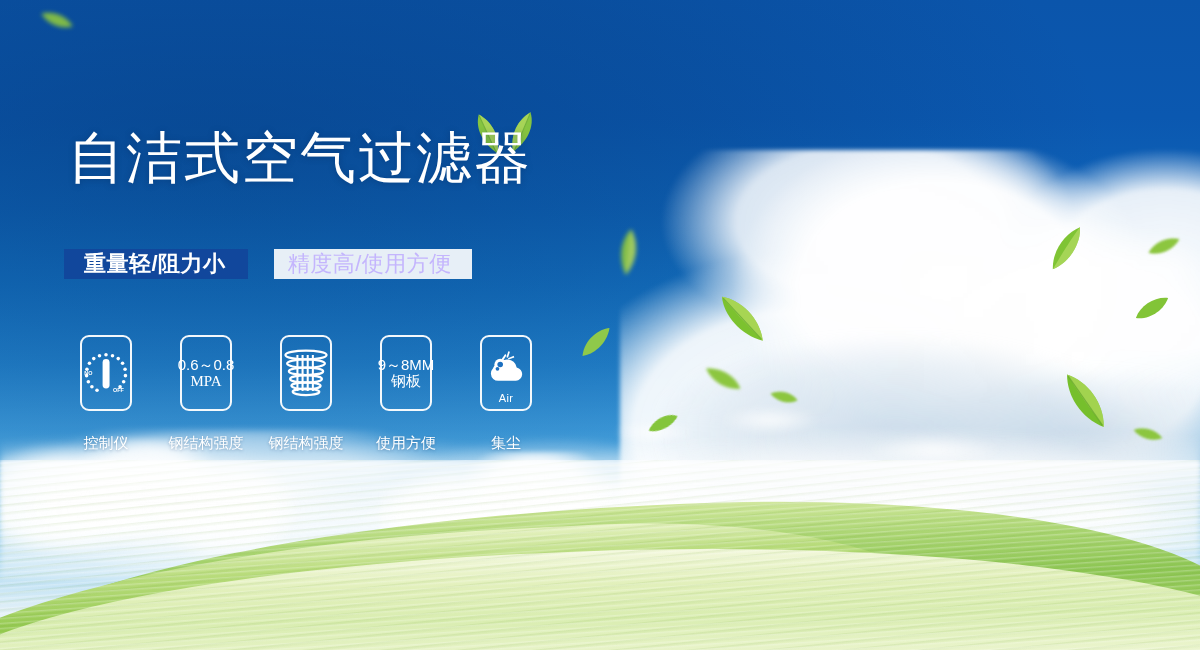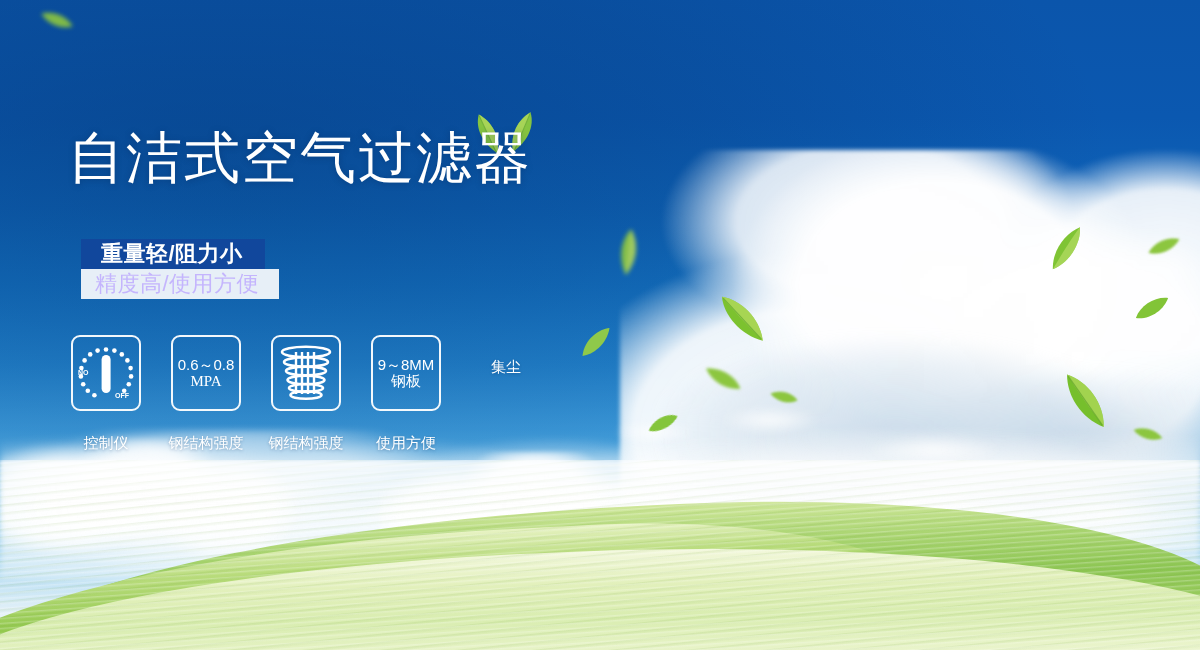--- a/index.html
+++ b/index.html
@@ -140,22 +140,22 @@
     letter-spacing:2px;
     color:#ffffff;
     font-weight:400;
     white-space:nowrap;
     text-shadow:0 1px 6px rgba(2,38,84,.35);
     text-align:right;
   }
 
   
   .subbar{
-    position:absolute;left:81px;top:239px;
-    height:50px;display:flex;align-items:flex-start;flex-direction:column;
+    position:absolute;left:64px;top:239px;
+    height:50px;display:flex;align-items:center;
   }
   .sub-left{
     background:#11479c;
     display:flex;align-items:center;justify-content:center;
     padding:0 22px 0 20px;
     font-size:22px;font-weight:bold;color:#ffffff;
     letter-spacing:.5px;
   }
   .sub-sep{
     width:26px;position:relative;overflow:hidden;
@@ -176,21 +176,21 @@
     letter-spacing:.5px;
   }
 
   
   .features{
     position:absolute;left:68px;top:335px;
     display:flex;gap:24px;
   }
   .feature{width:76px;display:flex;flex-direction:column;align-items:center;}
   .fbox{
-    width:70px;height:76px;box-sizing:border-box;
+    width:52px;height:76px;box-sizing:border-box;
     border:2px solid rgba(255,255,255,.95);
     border-radius:9px;
     display:flex;align-items:center;justify-content:center;
     position:relative;
   }
   .ftext{
     color:#ffffff;text-align:center;line-height:1.15;
     font-size:15px;letter-spacing:0;white-space:nowrap;
   }
   .ftext .l2{display:block;font-family:Liberation Serif, serif;}
@@ -386,17 +386,33 @@
       <div class="fbox">
         <div class="ftext">
           <span>9～8MM</span>
           <span class="l2">钢板</span>
         </div>
       </div>
       <div class="flabel">使用方便</div>
     </div>
 
     <div class="feature">
+      <div class="fbox">
+        <svg width="62" height="46" viewBox="0 0 62 46" style="margin-bottom:10px">
+          <g fill="#ffffff">
+            <path d="M20 16 a7.5 7.5 0 1 1 6.6 11 h-7 a6 6 0 0 1 0.4 -12 z" opacity="0"></path>
+            <circle cx="23.5" cy="18.5" r="7.5"></circle>
+            <path d="M25 12 l5 -7 l1.6 1.4 l-4.2 6.8 z"></path>
+            <path d="M33.5 10.5 l7.5 -3.2 l0.7 2 l-7.4 2.8 z"></path>
+            <path d="M31.5 9 l2.5 -7.6 l2 .7 l-2.4 7.5 z"></path>
+            <circle cx="20" cy="24" r="5.6"></circle>
+            <path d="M33 12 a12 12 0 0 1 11.8 10.2 a8.8 8.8 0 0 1 -1 17.4 h-22.6 a9.4 9.4 0 0 1 -0.6 -18.8 a12 12 0 0 1 12.4 -8.8 z"></path>
+          </g>
+          <circle cx="23.5" cy="18.5" r="3.6" fill="#1b6fc0"></circle>
+          <circle cx="20" cy="24" r="2.4" fill="#1b6fc0"></circle>
+        </svg>
+        <div class="air-word">Air</div>
+      </div>
       <div class="flabel">集尘</div>
     </div>
 
   </div>
 </div>
 
 </body></html>

